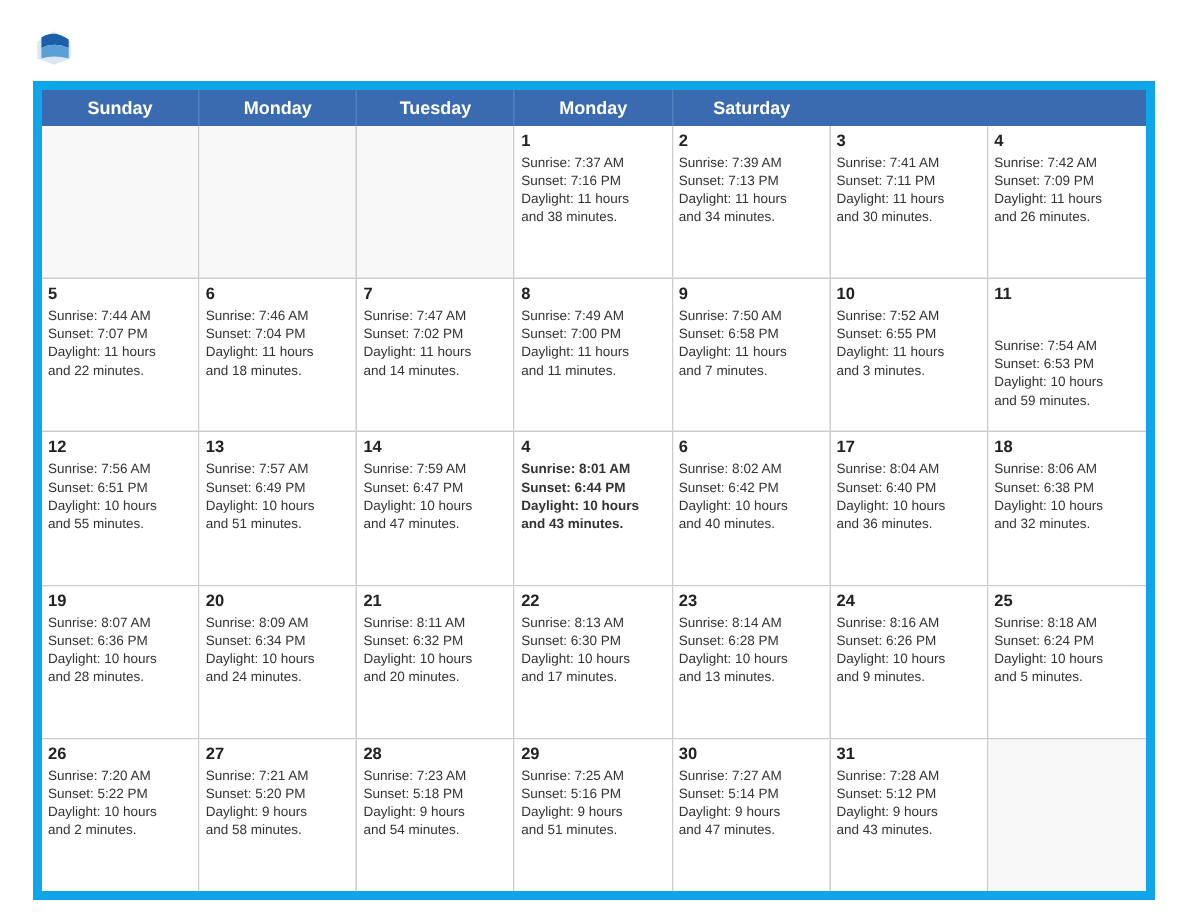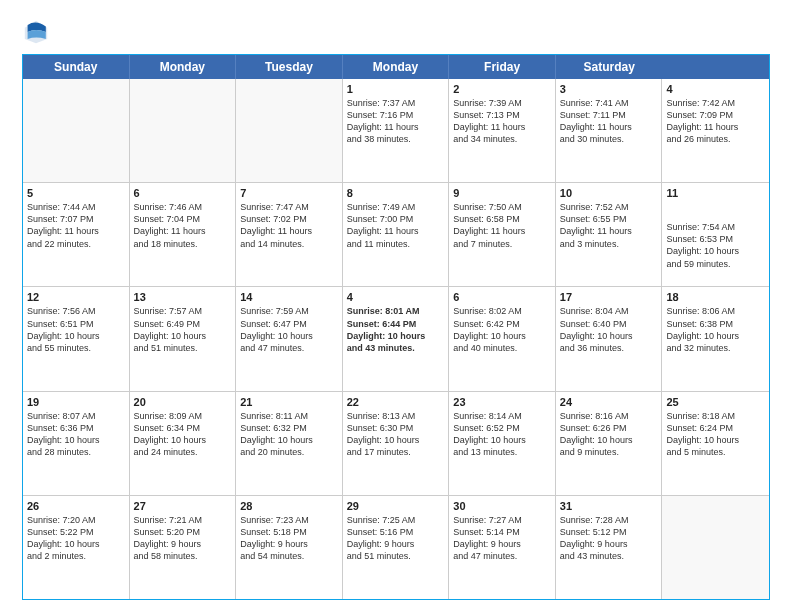--- a/index.html
+++ b/index.html
@@ -50,21 +50,21 @@
     }
     .location {
       font-size: 14px;
       color: #444;
       margin-top: 2px;
     }
     .calendar {
       flex: 1;
       display: flex;
       flex-direction: column;
-      border: 1px solid #0ea5e9;
+      border: 6px solid #0ea5e9;
     }
     .cal-header {
       display: grid;
       grid-template-columns: repeat(7, 1fr);
       background: #3a6ab0;
     }
     .cal-header-cell {
       color: #fff;
       font-weight: bold;
       font-size: 12px;
@@ -132,21 +132,20 @@
       <div class="location"></div>
     </div>
   </div>
 
   <div class="calendar">
     <div class="cal-header" id="cal-header">
         <div class="cal-header-cell">Sunday</div>
         <div class="cal-header-cell">Monday</div>
         <div class="cal-header-cell">Tuesday</div>
         <div class="cal-header-cell">Monday</div>
-        <div class="cal-header-cell">Friday</div>
         <div class="cal-header-cell">Saturday</div>
       </div>
     <div class="cal-body" id="cal-body">
         <div class="cal-row">
           <div class="cal-cell empty"></div>
           <div class="cal-cell empty"></div>
           <div class="cal-cell empty"></div>
           <div class="cal-cell">
             <div class="day-num">1</div>
             <div class="day-info" style="white-space: pre-line;">Sunrise: 7:37 AM
@@ -303,21 +302,21 @@
           <div class="cal-cell">
             <div class="day-num">22</div>
             <div class="day-info" style="white-space: pre-line;">Sunrise: 8:13 AM
 Sunset: 6:30 PM
 Daylight: 10 hours
 and 17 minutes.</div>
           </div>
           <div class="cal-cell">
             <div class="day-num">23</div>
             <div class="day-info" style="white-space: pre-line;">Sunrise: 8:14 AM
-Sunset: 6:52 PM
+Sunset: 6:28 PM
 Daylight: 10 hours
 and 13 minutes.</div>
           </div>
           <div class="cal-cell">
             <div class="day-num">24</div>
             <div class="day-info" style="white-space: pre-line;">Sunrise: 8:16 AM
 Sunset: 6:26 PM
 Daylight: 10 hours
 and 9 minutes.</div>
           </div>

